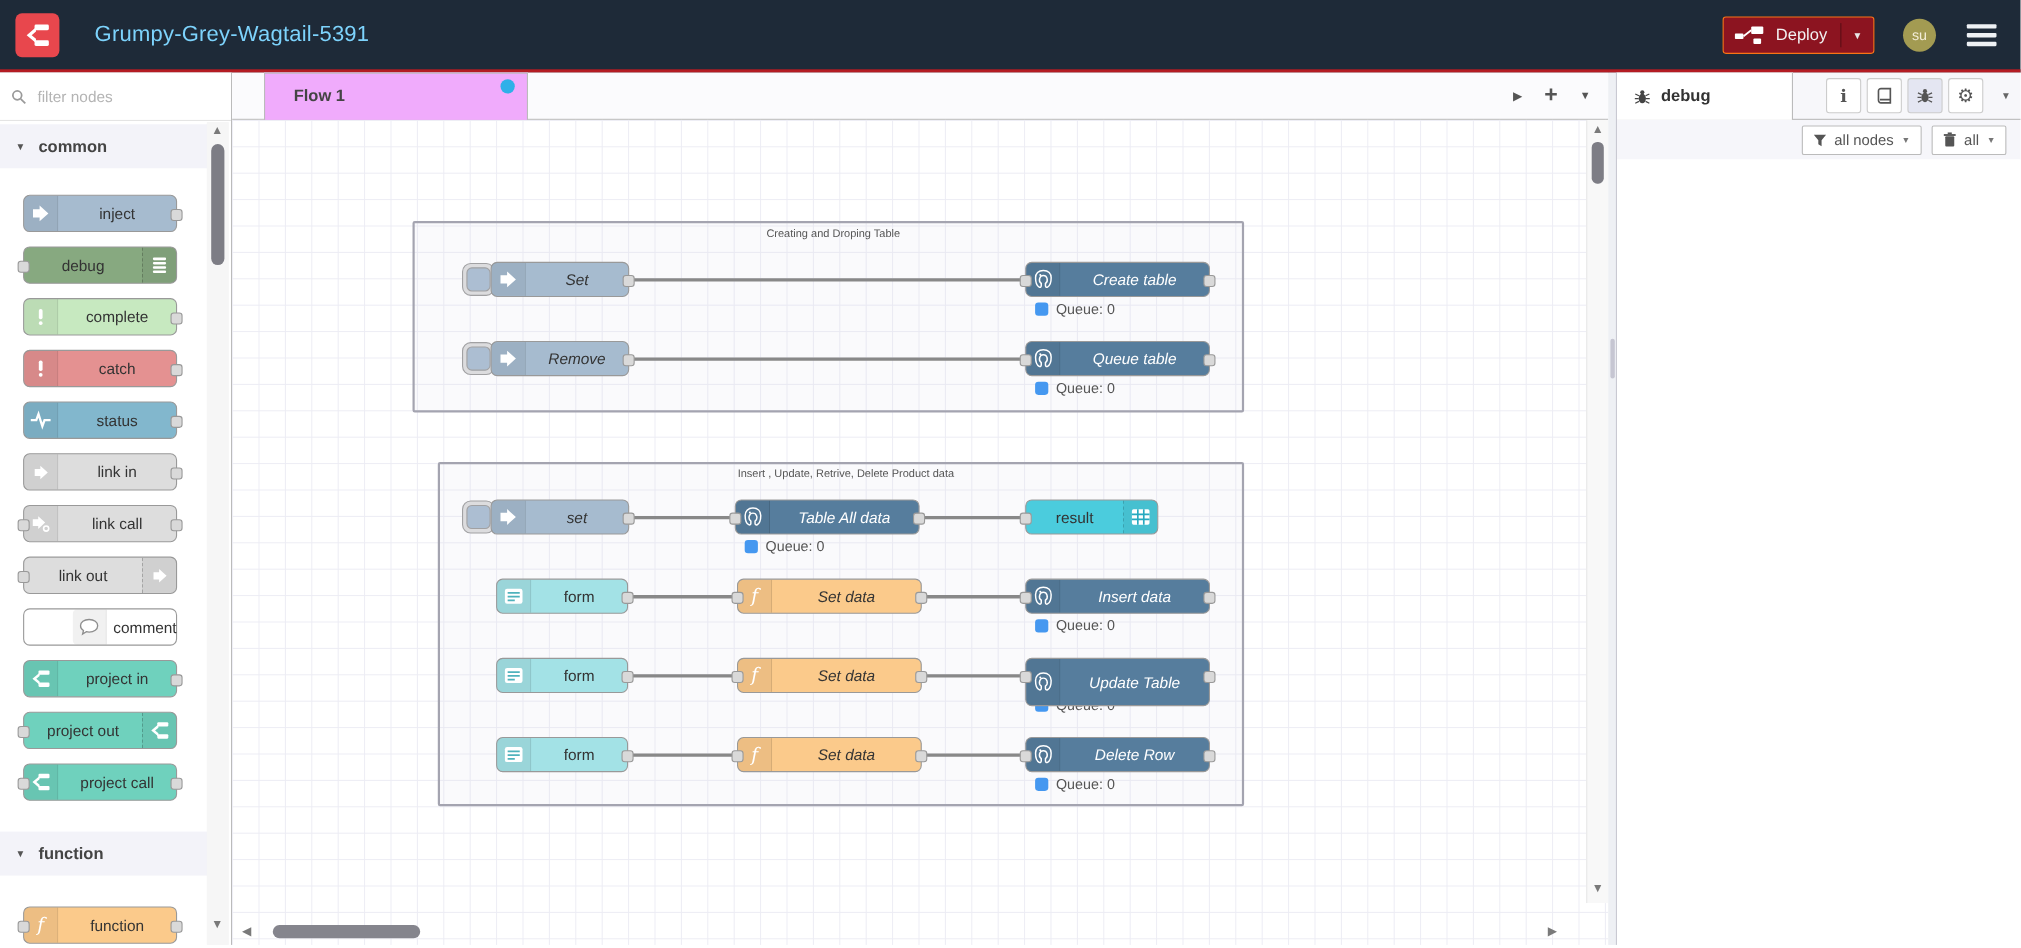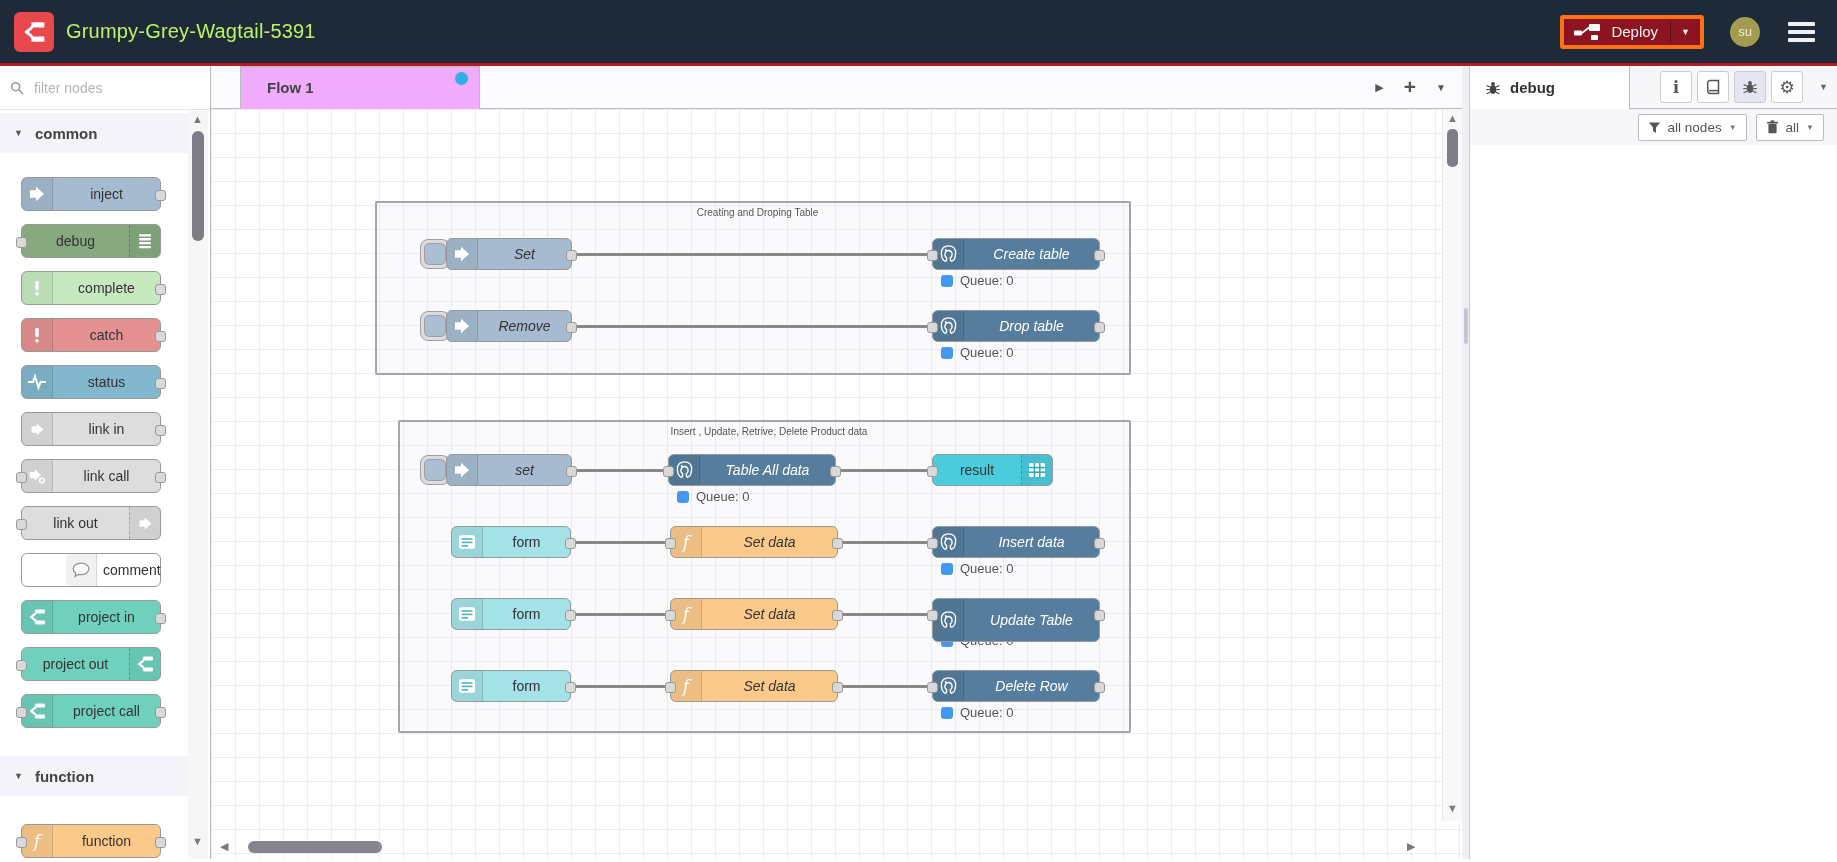--- a/index.html
+++ b/index.html
@@ -9,23 +9,23 @@
     font-family:"Liberation Sans", sans-serif;
     background:#fff;
   }
   
   .header {
     height:66px; background:#1e2a38; border-bottom:3px solid #b41c23;
     display:flex; align-items:center; position:relative;
   }
   .logo { width:40px; height:40px; border-radius:6px; background:#e8474d;
           margin-left:14px; display:flex; align-items:center; justify-content:center; }
-  .app-title { color:#bef264; font-size:20px; margin-left:12px; letter-spacing:.2px; }
+  .app-title { color:#7dd3fc; font-size:20px; margin-left:32px; letter-spacing:.2px; }
   .header-right { margin-left:auto; display:flex; align-items:center; }
-  .deploy-btn { background:#8c1420; border:4px solid #f97316; border-radius:3px;
+  .deploy-btn { background:#8c1420; border:1px solid #f97316; border-radius:3px;
     height:34px; display:flex; align-items:center; padding:0 10px; cursor:pointer; }
   .deploy-btn .dlabel { color:#f2f2f2; font-size:15px; margin:0 12px 0 10px; }
   .deploy-divider { width:1px; height:22px; background:rgba(0,0,0,.35); margin-right:10px; }
   .caret { color:#e8e8e8; font-size:9px; }
   .avatar { width:30px; height:30px; border-radius:50%; background:#a39b52; color:#f3edd8;
     display:flex; align-items:center; justify-content:center; font-size:13px; margin-left:26px; }
   .hamburger { margin:0 22px 0 28px; cursor:pointer; }
   .hamburger div { width:27px; height:4px; background:#eef1f4; border-radius:1px; margin:4px 0; }
   
   .main { display:flex; height:793px; }
@@ -407,21 +407,21 @@
           <span class="sdot" style="background: rgb(69, 152, 240);"></span>
           <span>Queue: 0</span>
         </div>
         <div class="nr-node flow-node" style="left: 721px; top: 201px; width: 168px; background: rgb(86, 125, 157); height: 32px;">
           <div class="icon-region left">
             <svg width="23" height="23" viewBox="0 0 24 24">
               <path d="M12 3C7.2 3 4.6 6 4.6 10c0 4 1.5 7.8 3.4 8.8 1.2.6 2-.2 2-1.2v-2.3c-1.5-1-2-3-1.5-4.8.5-1.7 2-2.7 3.5-2.7s3 1 3.5 2.7c.5 1.8 0 3.8-1.5 4.8v2.3c0 1 .8 1.8 2 1.2 1.9-1 3.4-4.8 3.4-8.8 0-4-2.6-7-7.4-7z" fill="none" stroke="#fff" stroke-width="1.4"></path>
               <circle cx="9.1" cy="7.3" r="0.95" fill="#fff"></circle>
             </svg>
           </div>
-          <div class="lbl" style="color: rgb(255, 255, 255); font-style: italic;">Drop table</div>
+          <div class="lbl" style="color: rgb(255, 255, 255); font-style: italic;">Queue table</div>
           <div class="port in" style="top: 10.5px;"></div>
           <div class="port out" style="top: 10.5px;"></div>
         </div>
         <div class="inject-btn" style="left: 209px; top: 346px;">
           <div class="inner" style="background: rgb(166, 187, 207);"></div>
         </div>
         <div class="nr-node flow-node" style="left: 235px; top: 345px; width: 126px; background: rgb(166, 187, 207); height: 32px;">
           <div class="icon-region left">
             <svg width="20" height="20" viewBox="0 0 20 20">
               <path d="M3 6.2h6V2.8L17 10l-8 7.2v-3.4H3z" fill="#fff"></path>

